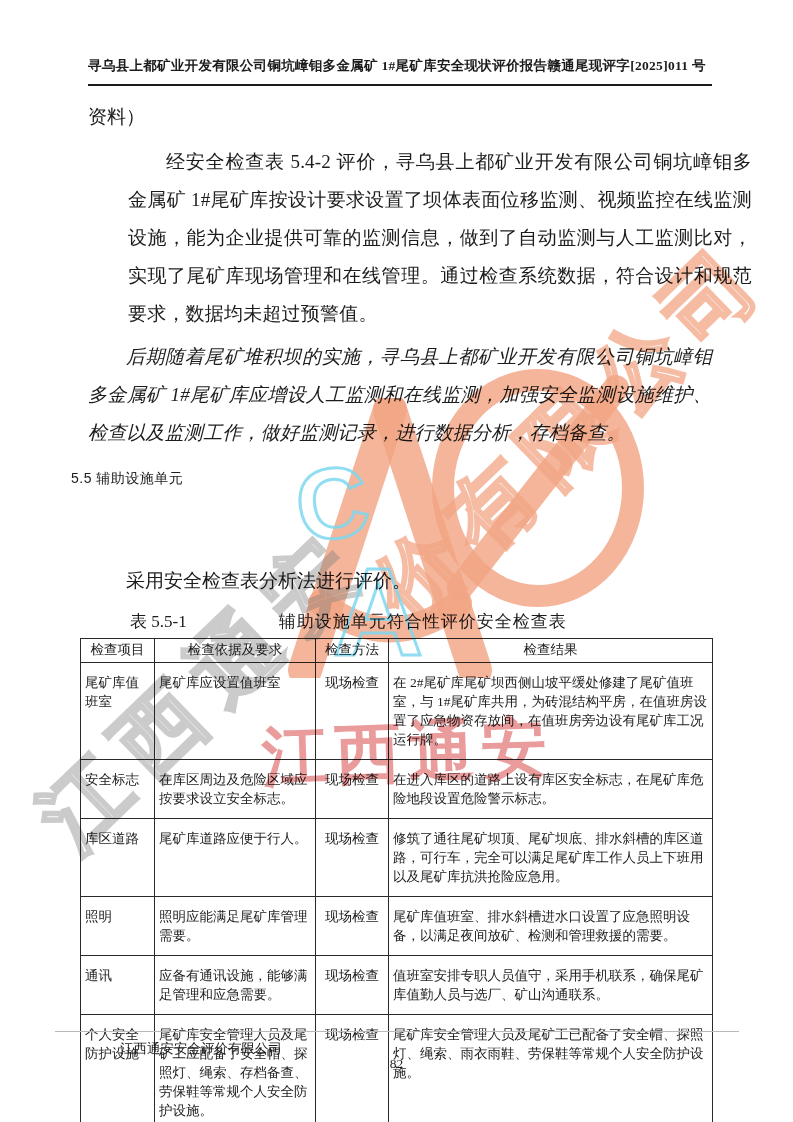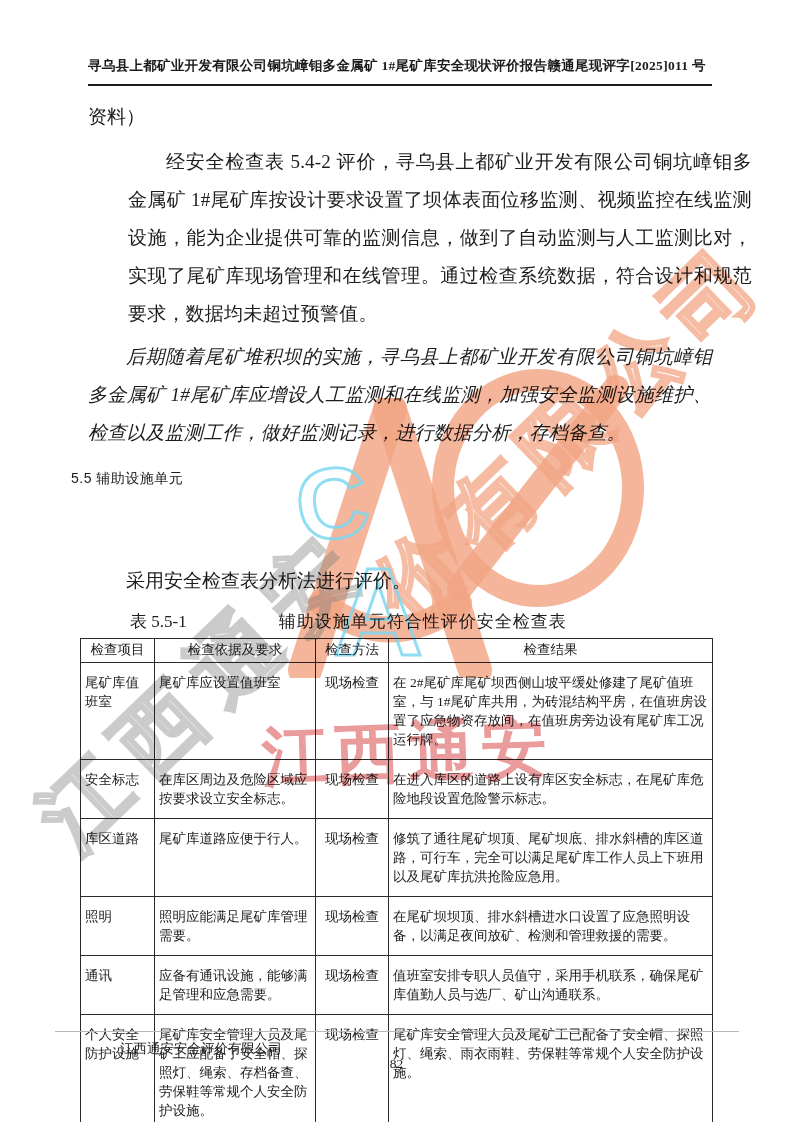--- a/index.html
+++ b/index.html
@@ -160,21 +160,21 @@
       <tr>
         <td>库区道路</td>
         <td>尾矿库道路应便于行人。</td>
         <td class="col-method-cell">现场检查</td>
         <td>修筑了通往尾矿坝顶、尾矿坝底、排水斜槽的库区道路，可行车，完全可以满足尾矿库工作人员上下班用以及尾矿库抗洪抢险应急用。</td>
       </tr>
       <tr>
         <td>照明</td>
         <td>照明应能满足尾矿库管理需要。</td>
         <td class="col-method-cell">现场检查</td>
-        <td>在尾矿坝坝顶、排水斜槽进水口设置了应急照明设备，以满足夜间放矿、检测和管理救援的需要。</td>
+        <td>尾矿库值班室、排水斜槽进水口设置了应急照明设备，以满足夜间放矿、检测和管理救援的需要。</td>
       </tr>
       <tr>
         <td>通讯</td>
         <td>应备有通讯设施，能够满足管理和应急需要。</td>
         <td class="col-method-cell">现场检查</td>
         <td>值班室安排专职人员值守，采用手机联系，确保尾矿库值勤人员与选厂、矿山沟通联系。</td>
       </tr>
       <tr>
         <td>个人安全防护设施</td>
         <td>尾矿库安全管理人员及尾矿工应配备了安全帽、探照灯、绳索、存档备查、劳保鞋等常规个人安全防护设施。</td>

